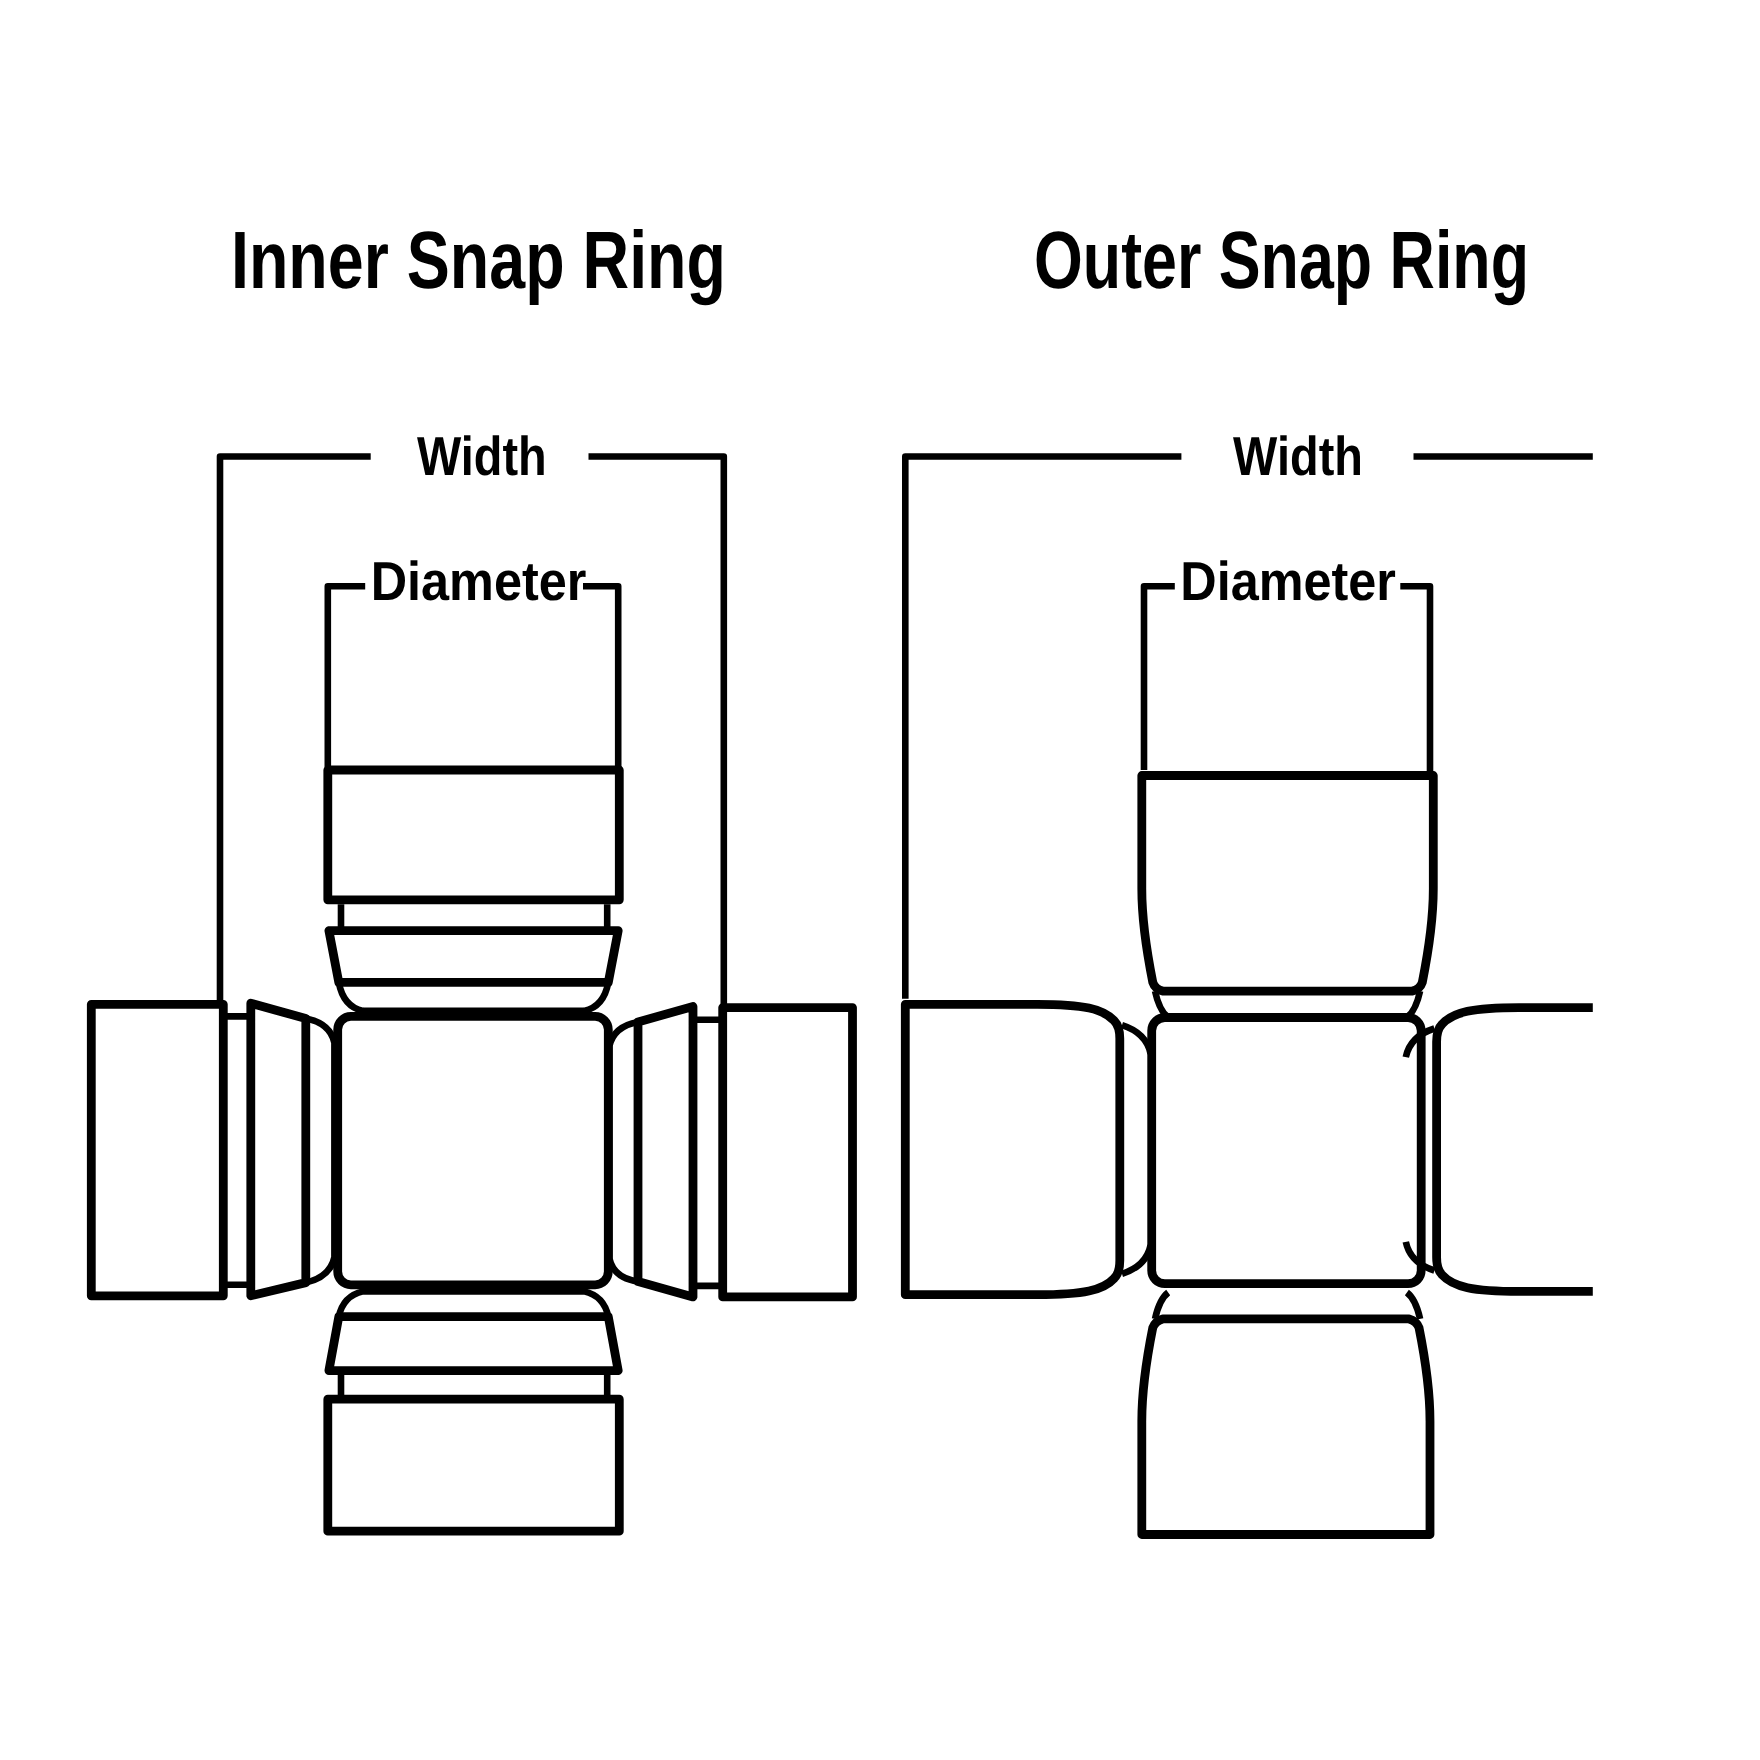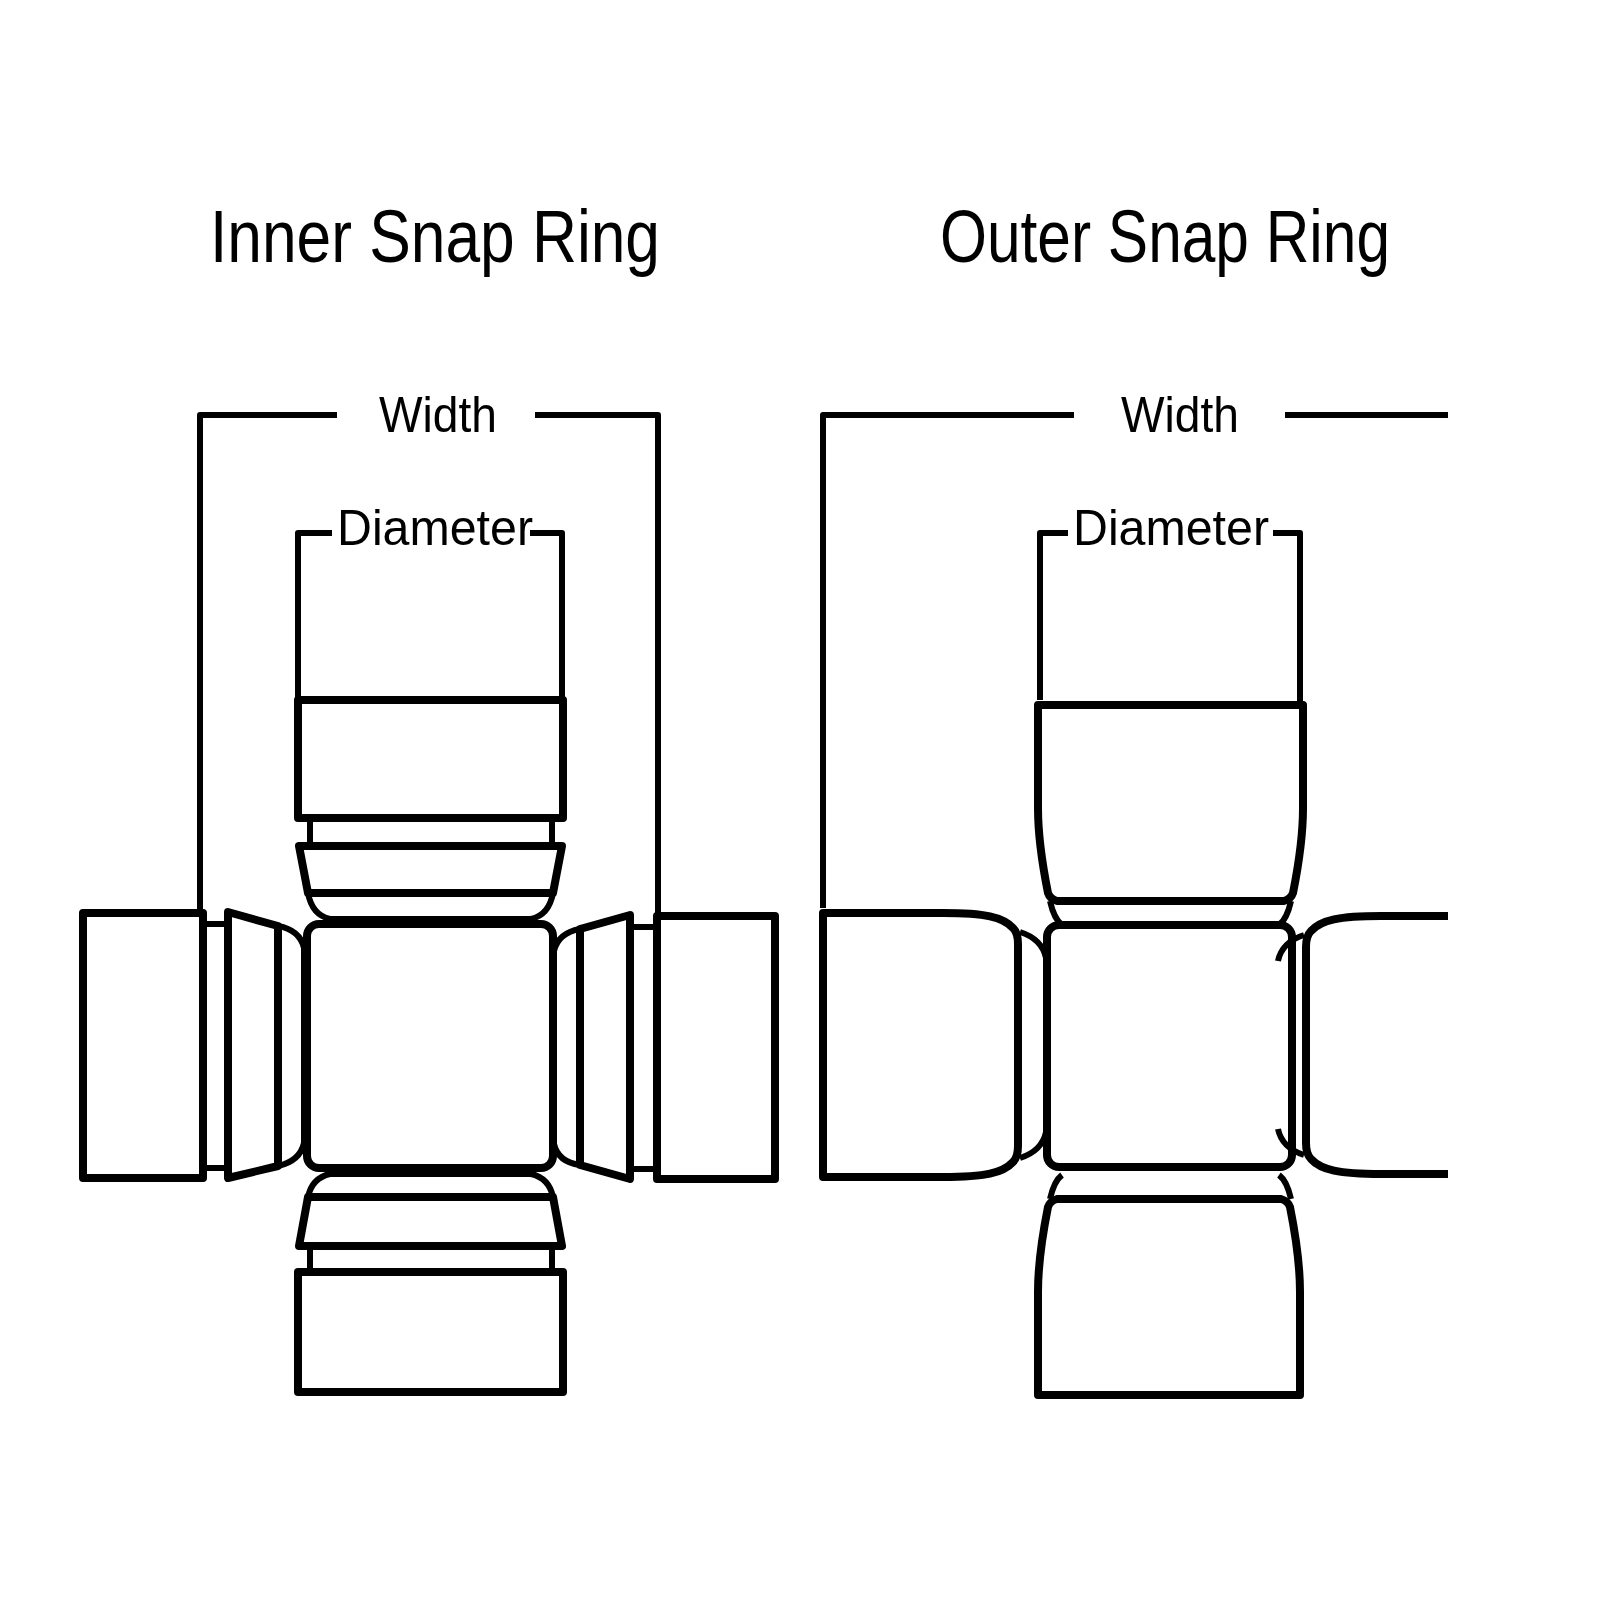--- a/index.html
+++ b/index.html
@@ -1,20 +1,20 @@
 <!DOCTYPE html>
 <html style="--ink: #000000; --bg: #ffffff;"><head>
 <meta charset="utf-8">
 <style>
   :root { --ink:#000000; --bg:#ffffff; }
   * { box-sizing: border-box; }
   html,body { margin:0; padding:0; background:var(--bg); }
   .stage {
     width:1448px; height:1600px; background:var(--bg);
-    position:relative; overflow:hidden;
+    position:relative; overflow:hidden;font-weight:bold;
   }
   svg.diagram { display:block; width:1600px; height:1600px; }
   svg.diagram path, svg.diagram rect {
     fill:none; stroke:var(--ink);
     stroke-linejoin:round; stroke-linecap:butt;
   }
   .s8 { stroke-width:8; }
   .s6 { stroke-width:6; }
   svg.diagram text {
     fill:var(--ink); stroke:none;

